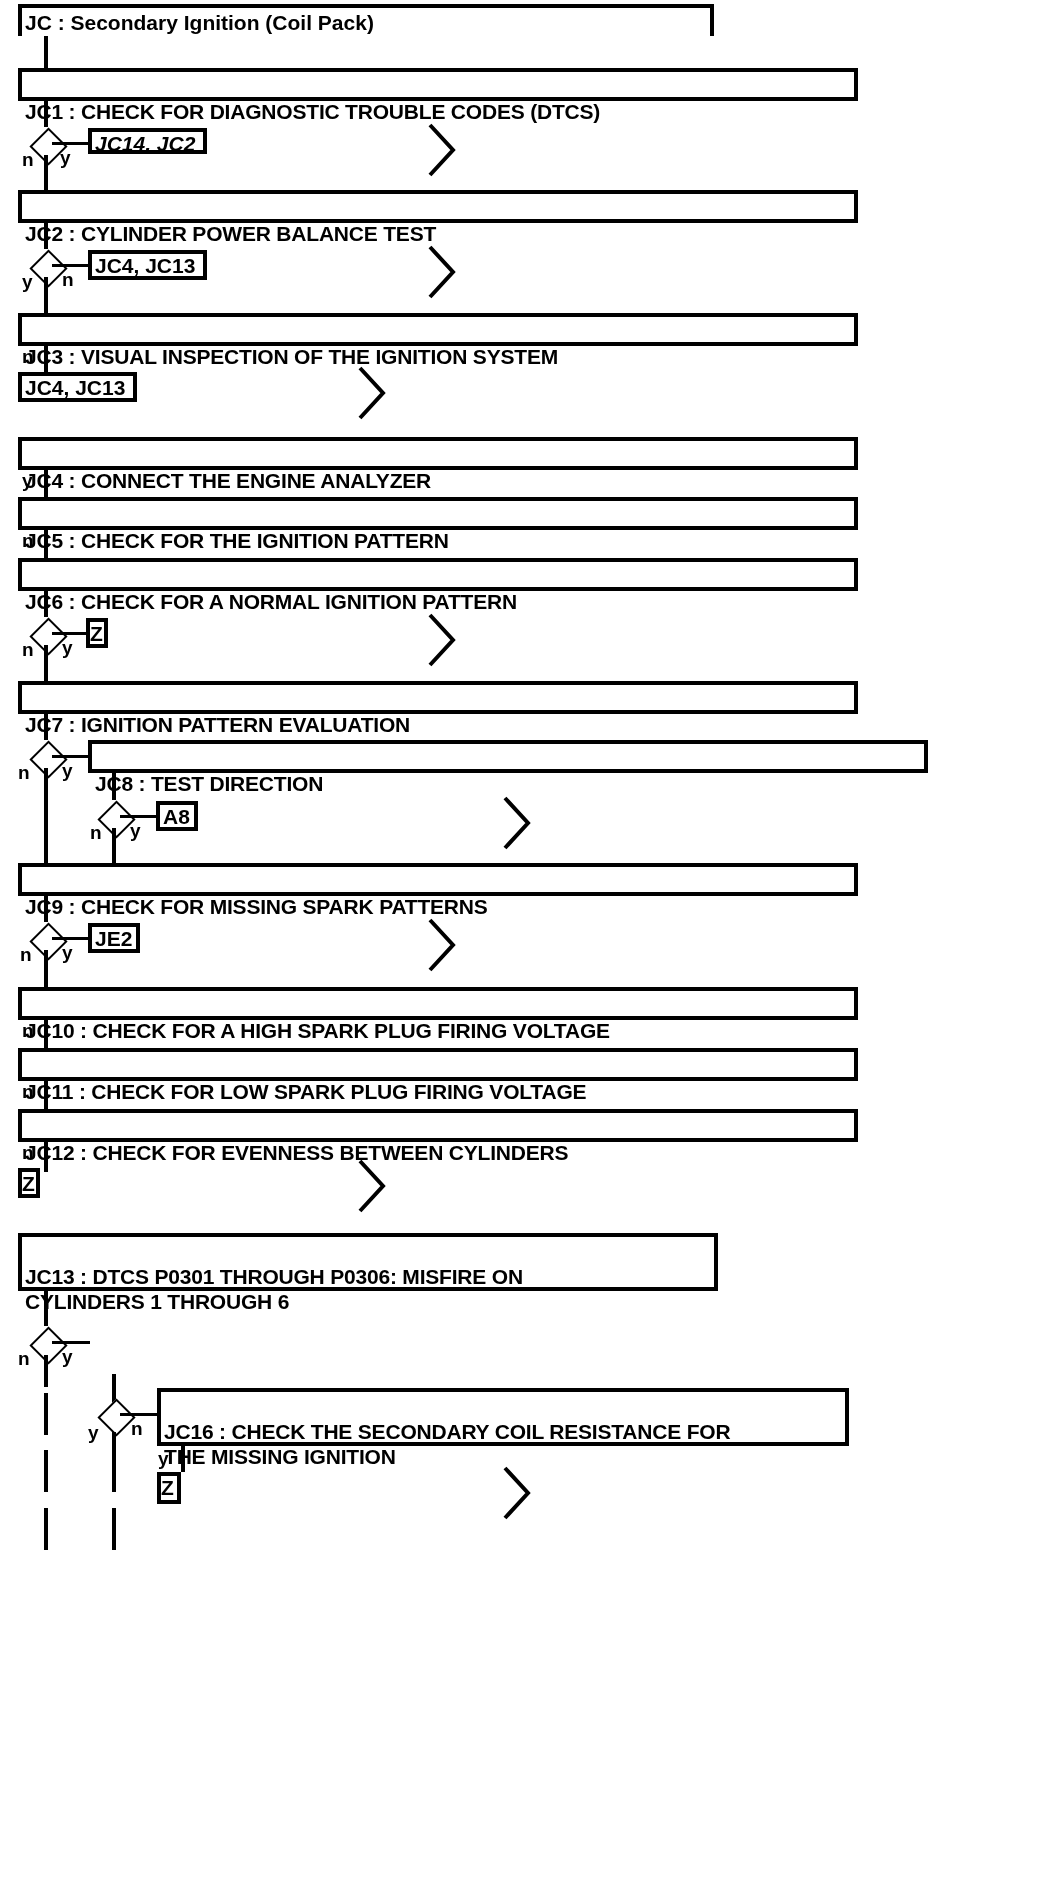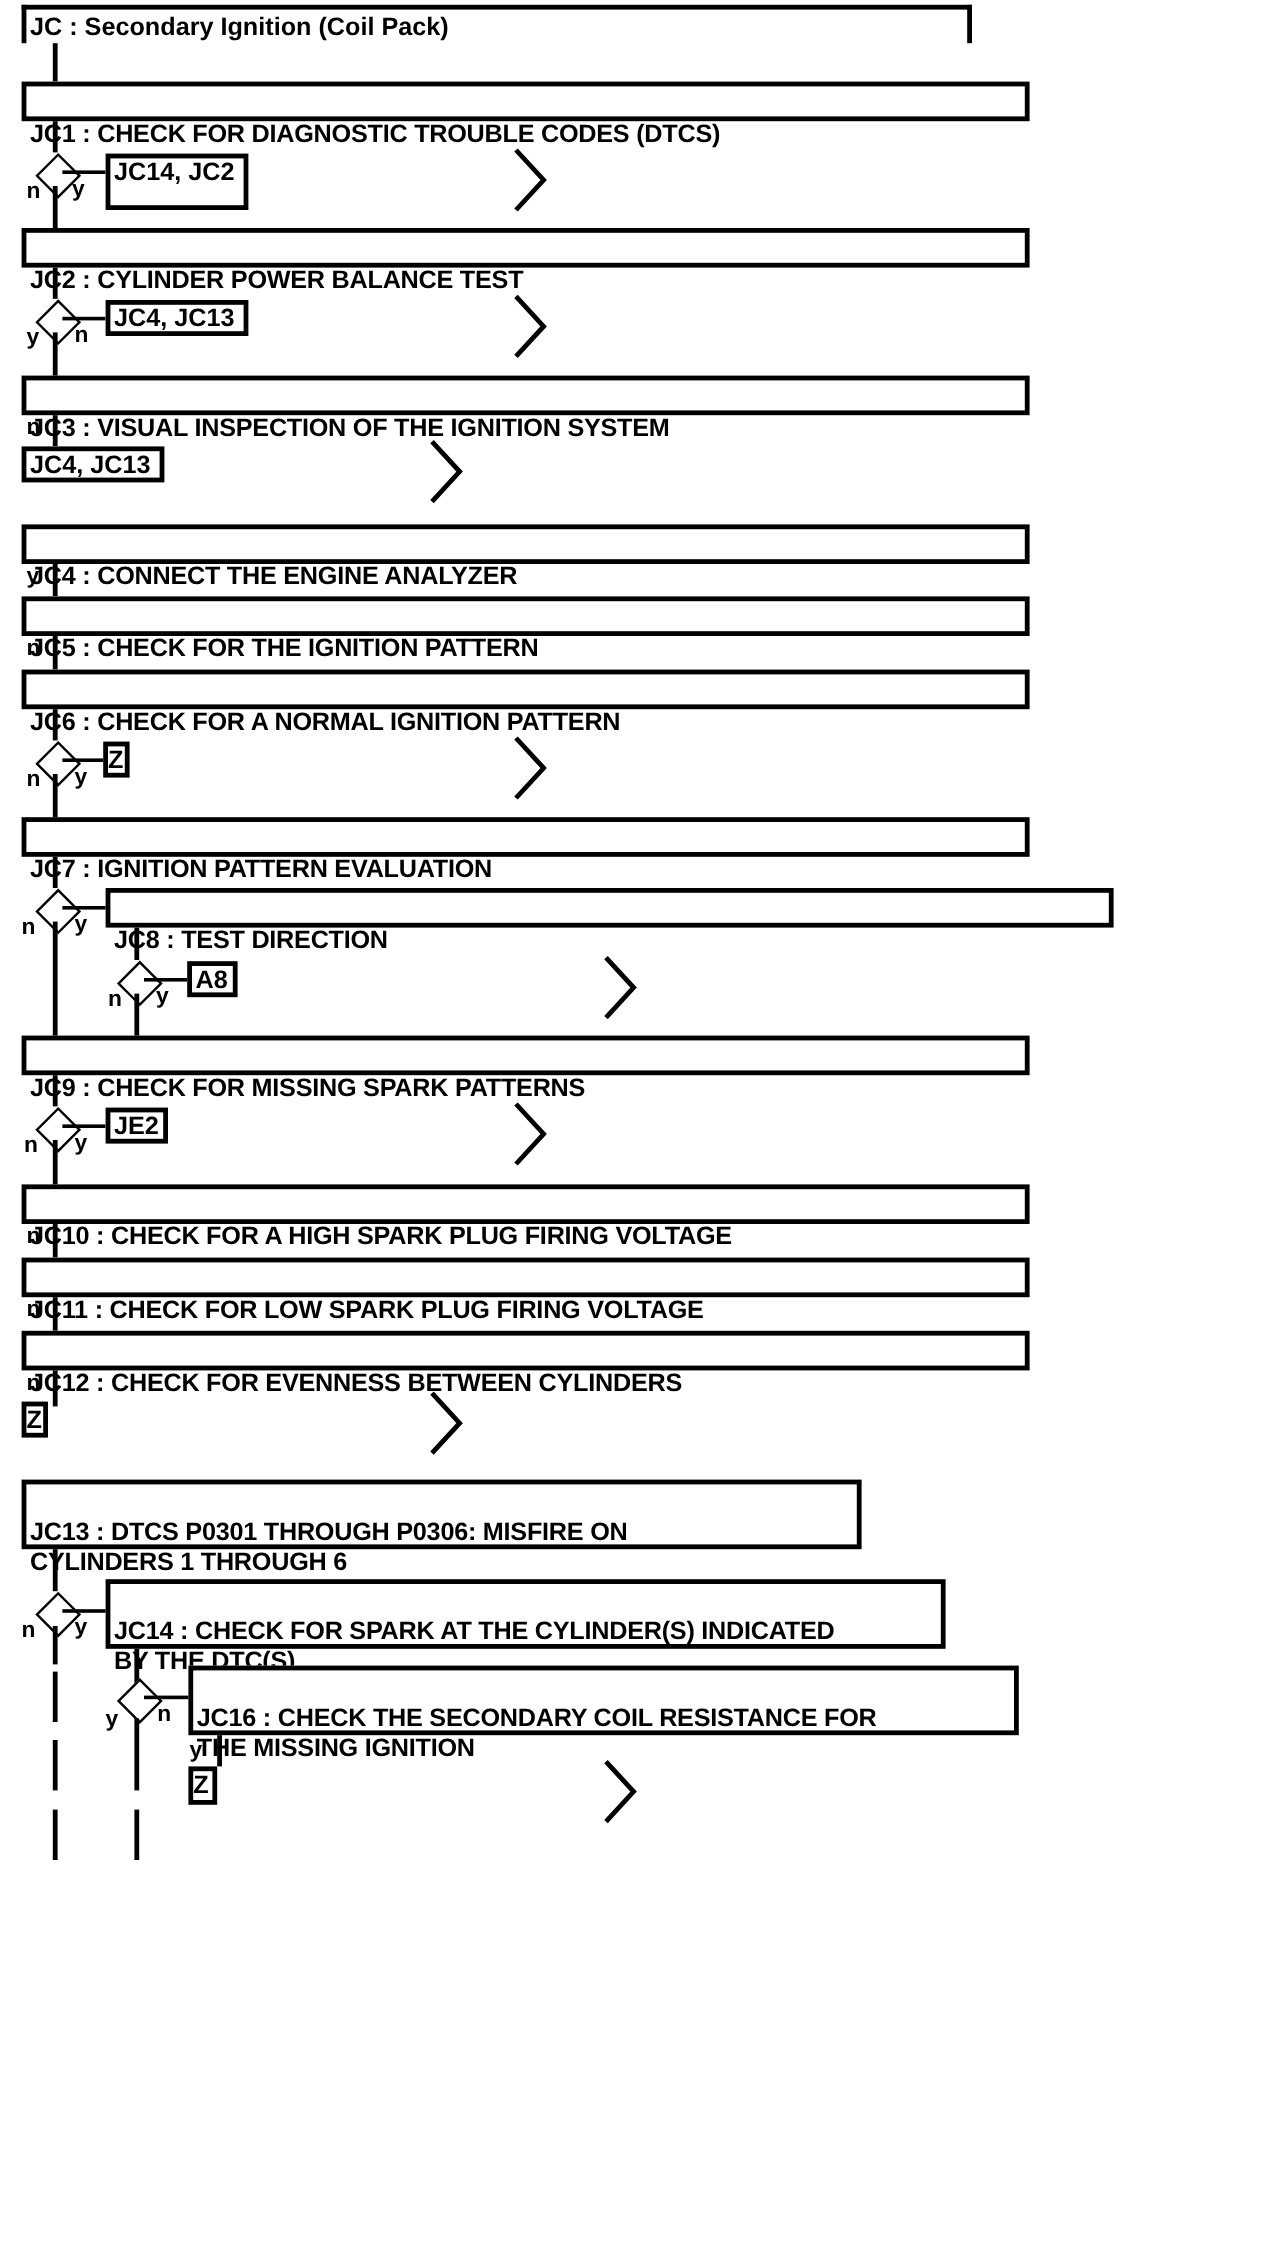--- a/index.html
+++ b/index.html
@@ -98,37 +98,37 @@
 
   
   .chev{position:absolute;width:34px;height:56px;}
   .chev svg{display:block;}
 </style>
 </head>
 <body>
 
 <div id="page">
 
-  <div class="title-box" style="left:18px; top:4px; width:792px; height:32px;">
+  <div class="title-box" style="left:18px; top:4px; width:696px; height:32px;">
     <span>JC : Secondary Ignition (Coil Pack)</span>
   </div>
 
   <div class="vline" style="left:44px; top:36px; height:32px;"></div>
 
   <div class="step" style="left:18px; top:68px; width:840px; height:33px;">
     <span>JC1 : CHECK FOR DIAGNOSTIC TROUBLE CODES (DTCS)</span>
   </div>
 
   <div class="vline" style="left:44px; top:101px; height:26px;"></div>
 
   <div class="diamond" style="left:29px; top:127px;">
       <i></i>
     </div>
   <div class="hline" style="left:52px; top:142px; width:36px;"></div>
-  <div class="ref" style="left:88px; top:128px; width:119px; height:47px;">
+  <div class="ref" style="left:88px; top:128px; width:119px; height:26px;font-style:italic;">
     <span>JC14, JC2</span>
   </div>
   <div class="yn" style="left:60px; top:148px;">y</div>
   <div class="yn" style="left:22px; top:150px;">n</div>
   <div class="chev" style="left:425px; top:122px;">
     <svg width="34" height="56" viewBox="0 0 34 56">
         <polyline points="5,3 28,28 5,53" fill="none" stroke="#000" stroke-width="4"></polyline>
       </svg>
   </div>
   <div class="vline" style="left:44px; top:155px; height:38px;"></div>
@@ -291,24 +291,20 @@
   </div>
   <div class="vline" style="left:44px; top:1291px; height:35px;"></div>
 
   <div class="diamond" style="left:29px; top:1326px;">
       <i></i>
     </div>
   <div class="hline" style="left:52px; top:1341px; width:38px;"></div>
   <div class="yn" style="left:62px; top:1347px;">y</div>
   <div class="yn" style="left:18px; top:1349px;">n</div>
 
-  <div class="step" style="left:88px; top:1316px; width:700px; height:58px;">
-    <span>JC14 : CHECK FOR SPARK AT THE CYLINDER(S) INDICATED
-BY THE DTC(S)</span>
-  </div>
 
   <div class="vline" style="left:112px; top:1374px; height:30px;"></div>
   <div class="diamond" style="left:97px; top:1398px;">
       <i></i>
     </div>
   <div class="hline" style="left:120px; top:1413px; width:38px;"></div>
   <div class="yn" style="left:131px; top:1419px;">n</div>
   <div class="yn" style="left:88px; top:1423px;">y</div>
 
   <div class="step" style="left:157px; top:1388px; width:692px; height:58px;">

